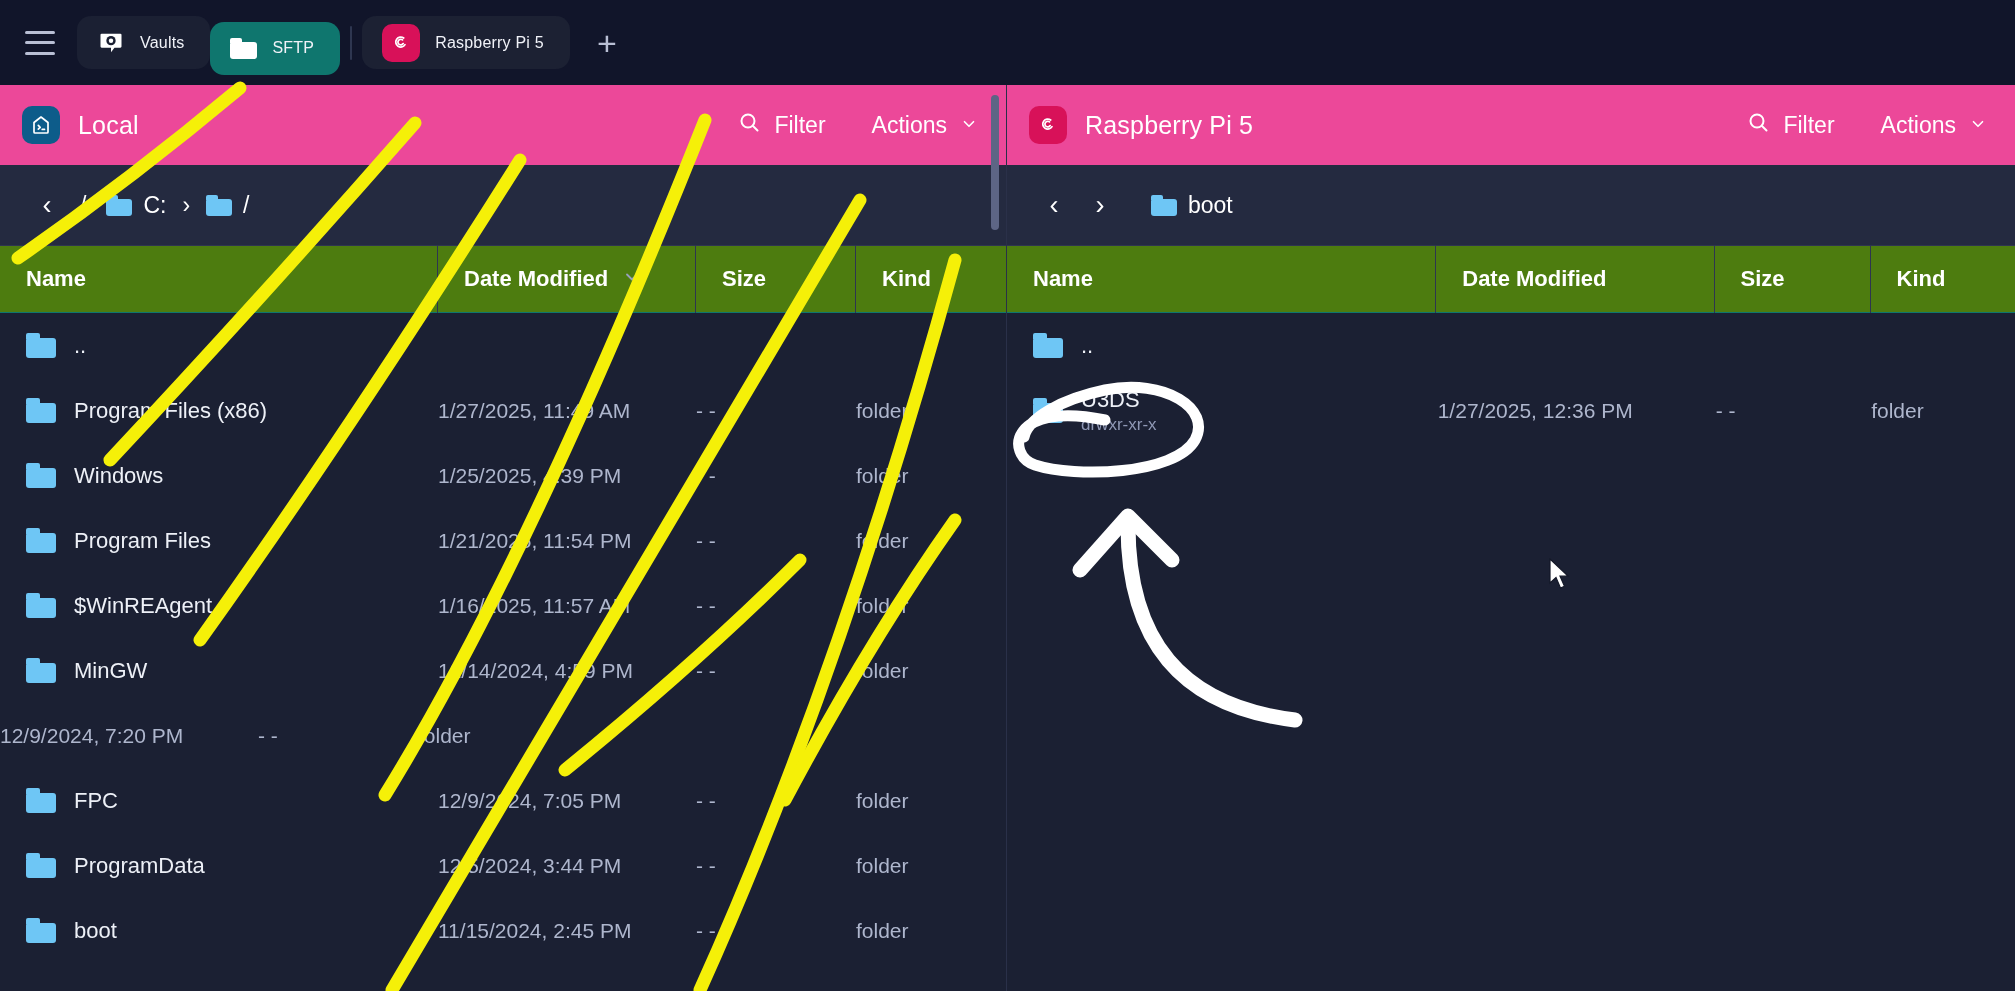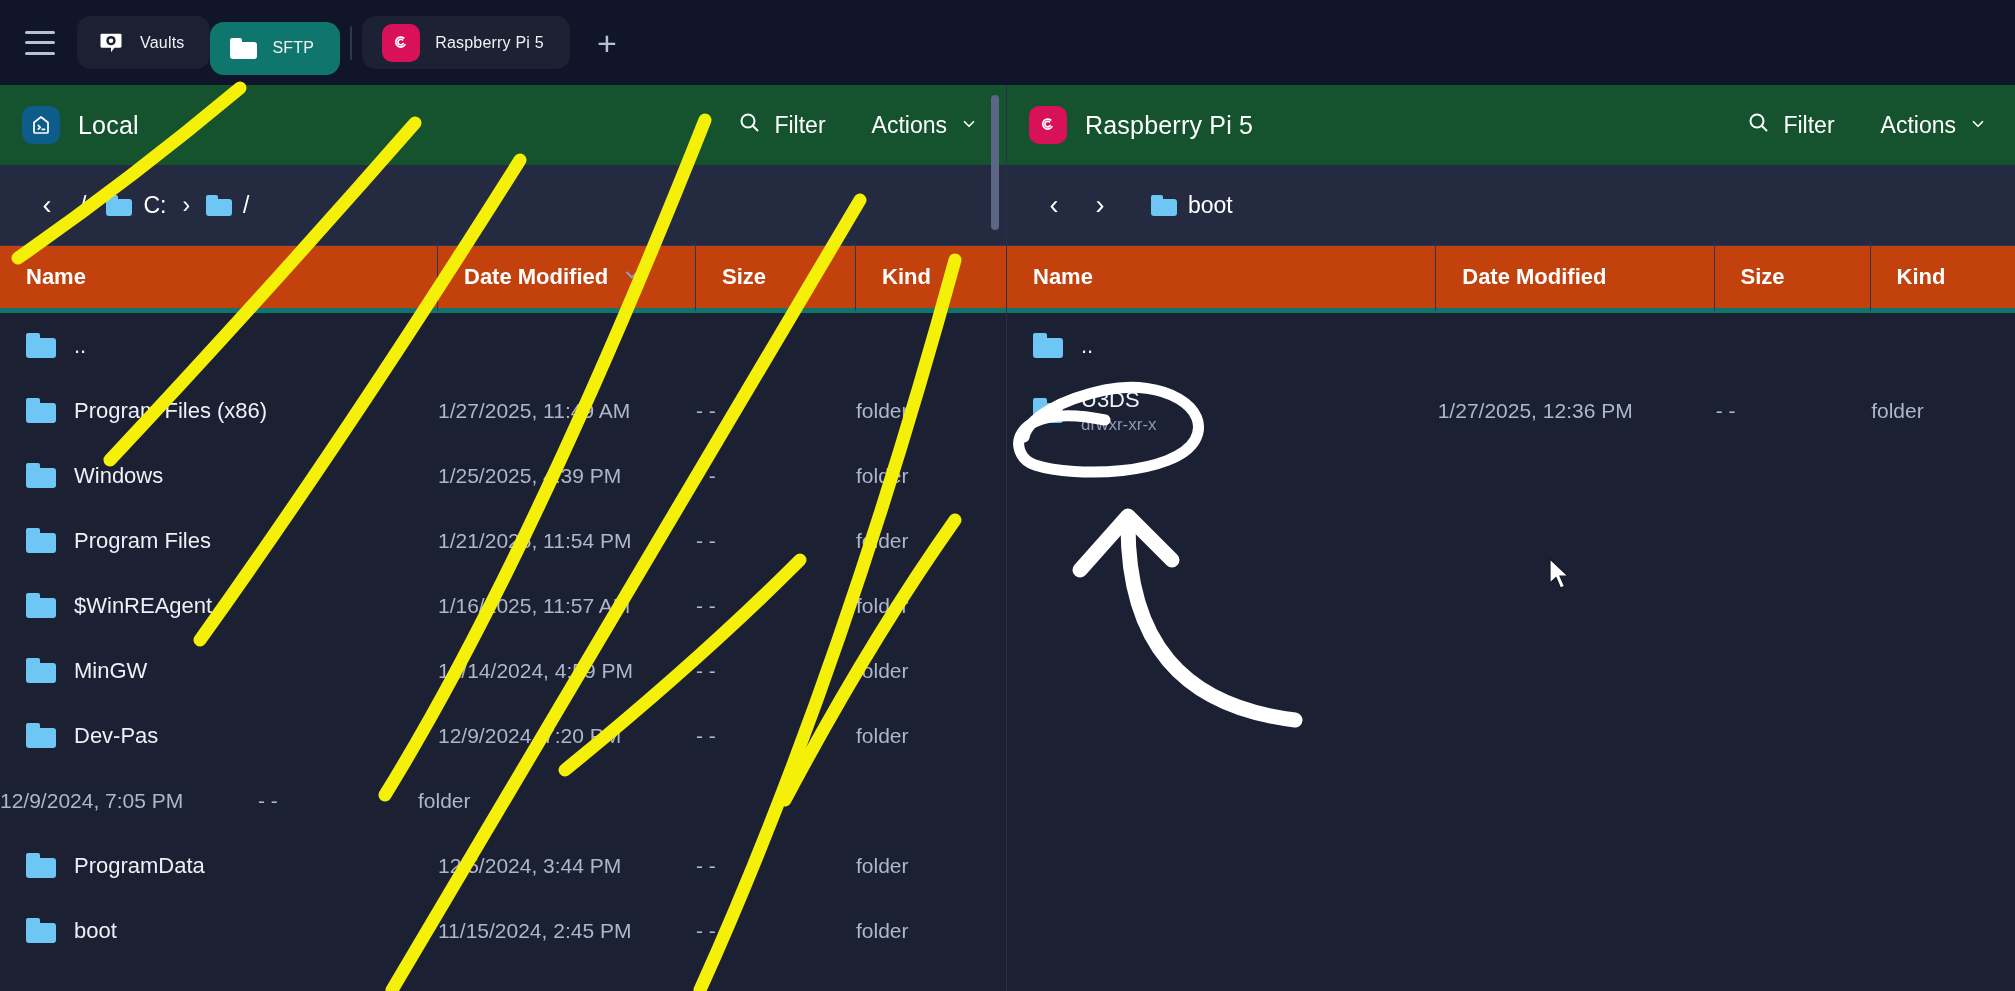--- a/index.html
+++ b/index.html
@@ -81,21 +81,21 @@
   
   .panes { position: absolute; left: 0; top: 85px; width: 2015px; height: 906px; display: flex; }
   .pane { height: 906px; position: relative; background: #1b2033; }
   .pane-left { width: 1007px; border-right: 1px solid #2a3049; }
   .pane-right { width: 1008px; }
 
   .pane-head {
     height: 80px; display: flex; align-items: center; padding: 0 28px 0 22px;
     background: #242a40;
   }
-  .pane-left .pane-head, .pane-right .pane-head { background: #14532d; }
+  .pane-left .pane-head, .pane-right .pane-head { background: #ec4899; }
   .host-badge {
     width: 38px; height: 38px; border-radius: 10px;
     display: flex; align-items: center; justify-content: center; flex: 0 0 auto;
   }
   .host-local { background: #0d5c8a; }
   .host-rpi { background: #d81159; }
   .pane-title { font-size: 25px; color: #ffffff; margin-left: 18px; letter-spacing: .2px; }
   .pane-head-right { margin-left: auto; display: flex; align-items: center; gap: 46px; }
   .head-action {
     display: flex; align-items: center; gap: 13px; color: #ffffff; font-size: 23px;
@@ -126,22 +126,22 @@
     content: ""; position: absolute; left: 0; top: 0; width: 12px; height: 5px;
     background: #6ec6f5; border-radius: 2px 2px 0 0;
   }
   .folder-blue.big { width: 30px; height: 25px; }
   .folder-blue.big::before { width: 30px; height: 20px; top: 5px; }
   .folder-blue.big::after { width: 14px; height: 6px; }
 
   
   .col-head {
     display: flex; height: 68px; align-items: center;
-    border-top: 1px solid #2e3550; border-bottom: 5px solid #0f766e;
-    background: #c2410c;
+    border-top: 1px solid #2e3550; border-bottom: 1px solid #0f766e;
+    background: #4d7c0f;
   }
   .col-head .ch {
     color: #ffffff; font-size: 22px; font-weight: bold;
     display: flex; align-items: center; gap: 14px; height: 68px;
     padding-left: 26px; border-right: 1px solid #2e3550;
   }
   .col-head .ch:last-child { border-right: none; }
   .ch-sort { color: #97a0bd; font-size: 17px; font-weight: normal; }
 
   .rows { position: relative; overflow: hidden; }
@@ -357,31 +357,31 @@
               <span class="folder-blue big"></span>
               <div class="name-stack">
                 <span>MinGW</span>
               </div>
             </div>
             <div class="cell L-date">12/14/2024, 4:59 PM</div>
             <div class="cell L-size">- -</div>
             <div class="cell L-kind">folder</div>
           </div>
           <div class="row">
-            <div class="cell-name L-name">
-              <span class="folder-blue big"></span>
-              <div class="name-stack">
-                <span>Dev-Pas</span>
-              </div>
-            </div>
             <div class="cell L-date">12/9/2024, 7:20 PM</div>
             <div class="cell L-size">- -</div>
             <div class="cell L-kind">folder</div>
           </div>
           <div class="row">
+            <div class="cell-name L-name">
+              <span class="folder-blue big"></span>
+              <div class="name-stack">
+                <span>FPC</span>
+              </div>
+            </div>
             <div class="cell L-date">12/9/2024, 7:05 PM</div>
             <div class="cell L-size">- -</div>
             <div class="cell L-kind">folder</div>
           </div>
           <div class="row">
             <div class="cell-name L-name">
               <span class="folder-blue big"></span>
               <div class="name-stack">
                 <span>ProgramData</span>
               </div>

